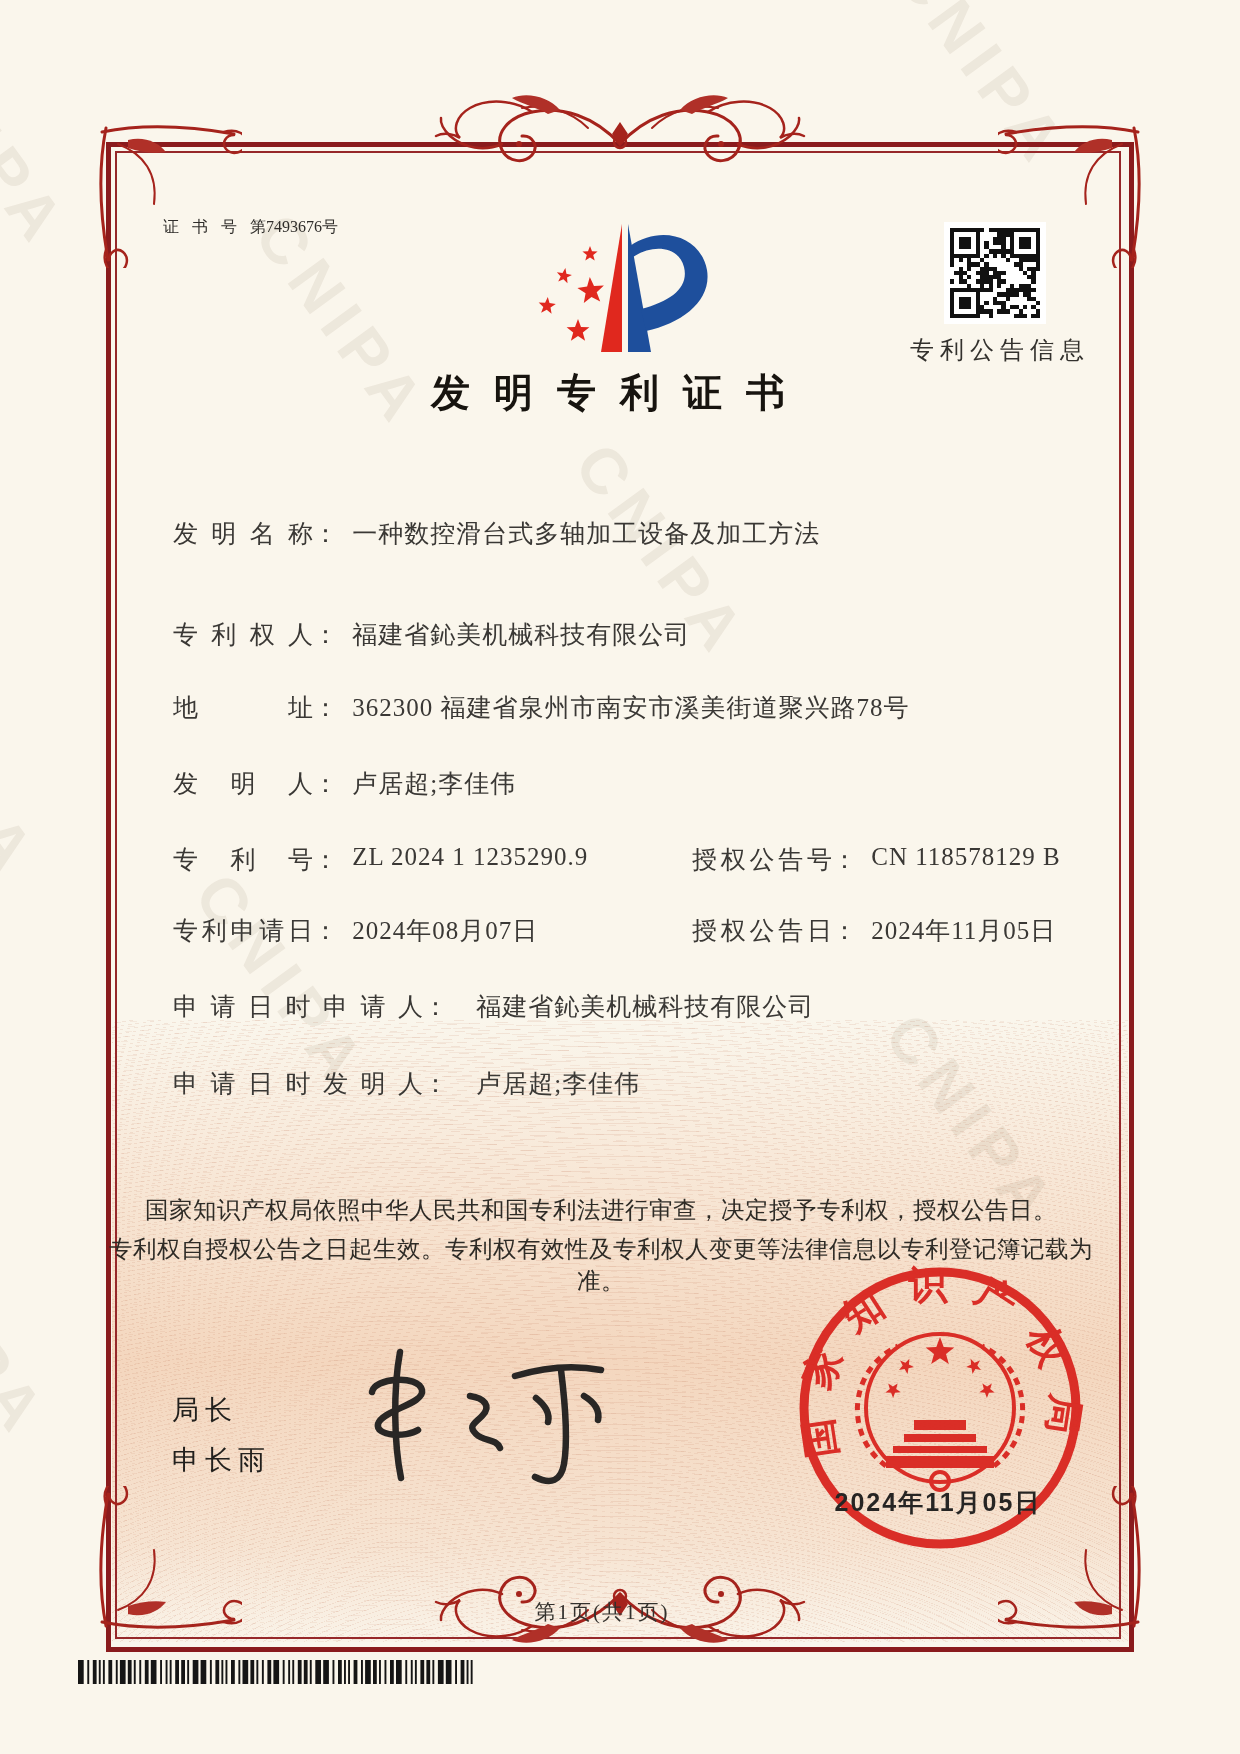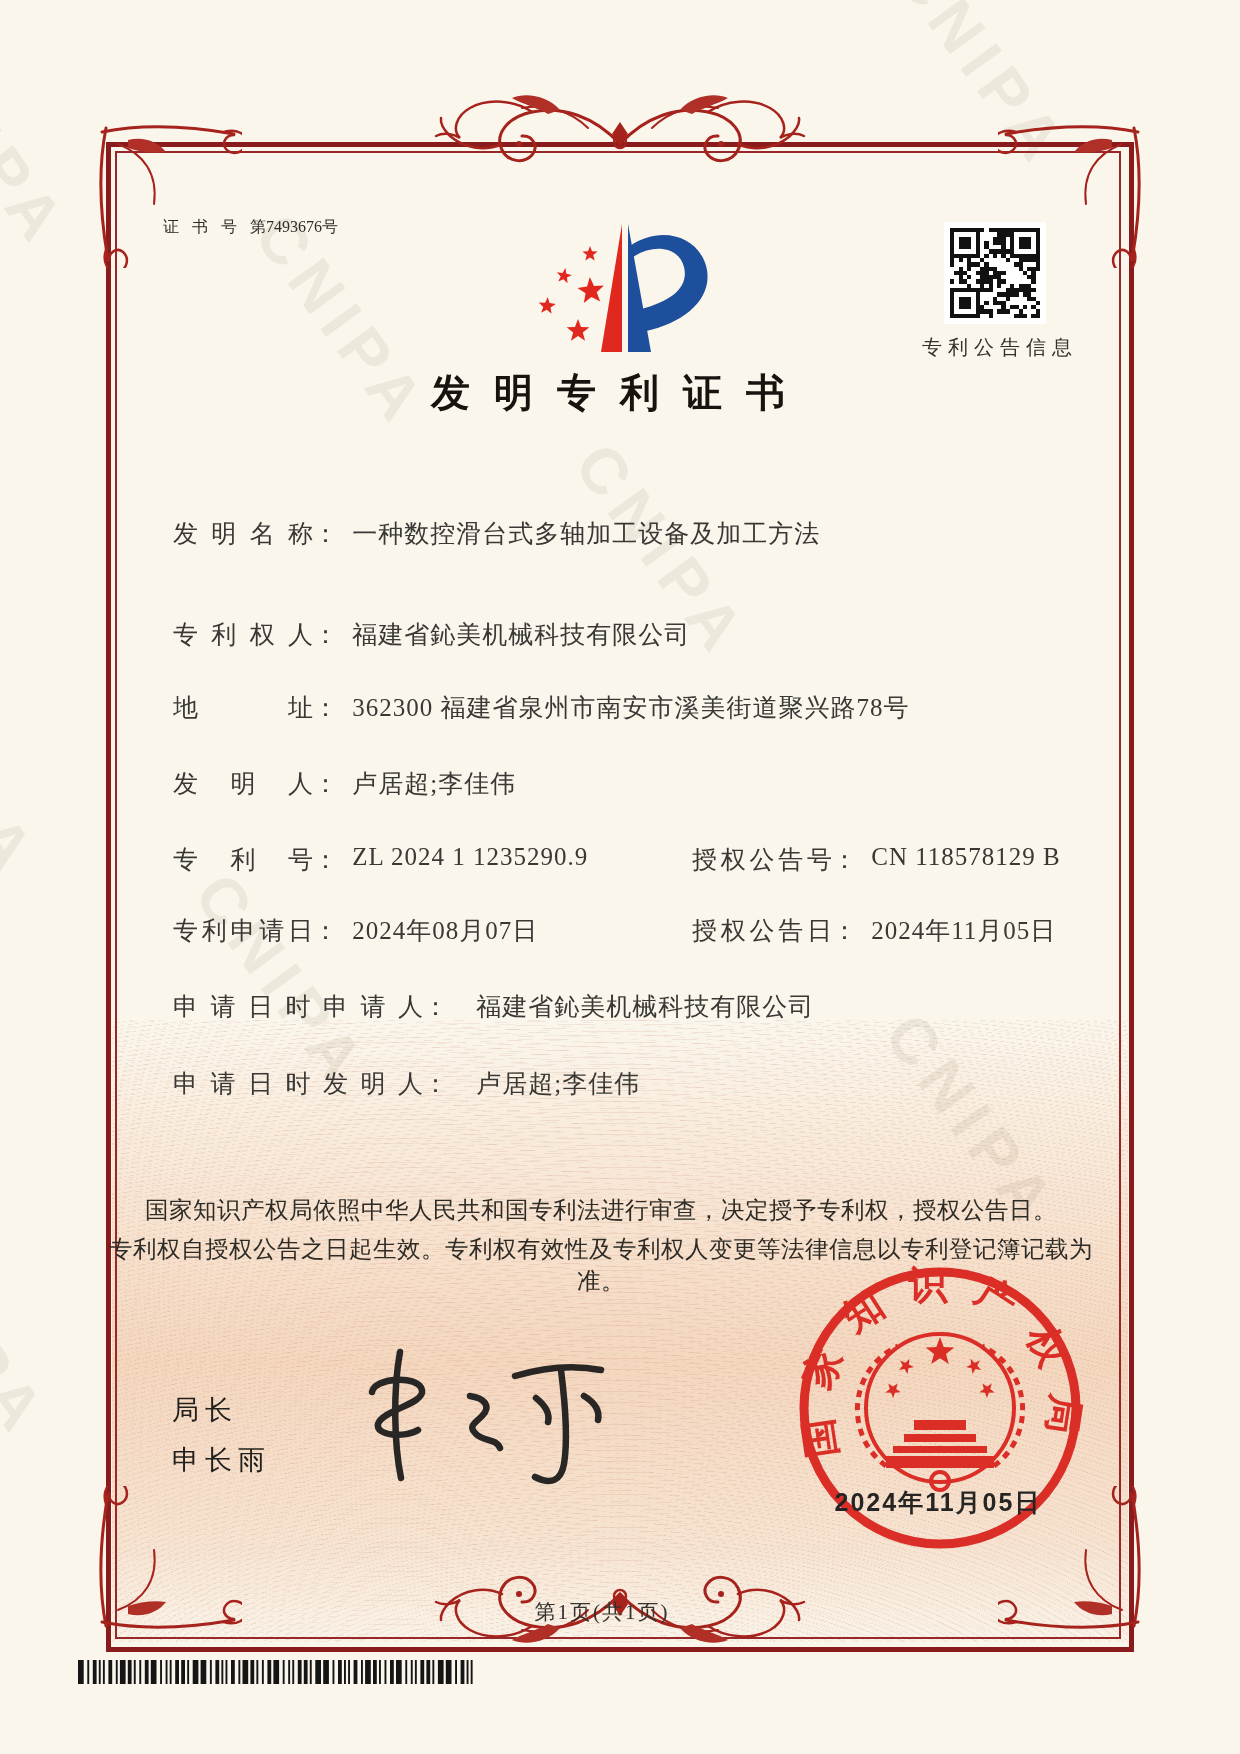--- a/index.html
+++ b/index.html
@@ -20,21 +20,21 @@
   .bframe{position:absolute;z-index:2;left:106px;top:142px;width:1018px;height:1500px;border:5px solid #8a1b1d;}
   .bframe2{position:absolute;z-index:2;left:115px;top:151px;width:1002px;height:1484px;border:2px solid #96282a;}
   .orn{position:absolute;z-index:2;pointer-events:none;}
   
   .certno{position:absolute;z-index:3;left:163px;top:217px;font-size:16px;color:#2f2d2a;}
   .certno .sp{letter-spacing:13px;}
   .logo{position:absolute;z-index:3;left:525px;top:213px;}
   .qrbox{position:absolute;z-index:3;left:944px;top:222px;width:102px;height:102px;background:#fff;
          display:flex;align-items:center;justify-content:center;}
   .qrcaption{position:absolute;z-index:3;left:895px;top:334px;width:210px;text-align:center;
-             font-size:20px;letter-spacing:6px;color:#33312d;}
+             font-size:24px;letter-spacing:6px;color:#33312d;}
   .title{position:absolute;z-index:3;left:120px;top:366px;width:1000px;text-align:center;
          font-size:39px;font-weight:700;letter-spacing:24px;color:#17140f;}
   
   .row{position:absolute;z-index:3;left:173px;height:32px;font-size:25px;white-space:nowrap;color:#3a3835;}
   .flabel{display:inline-block;width:140px;text-align:justify;text-align-last:justify;
           -moz-text-align-last:justify;text-justify:inter-character;vertical-align:top;}
   .flabel.wide{width:250px;}
   .fcolon{display:inline-block;vertical-align:top;}
   .fvalue{display:inline-block;margin-left:8px;vertical-align:top;letter-spacing:1px;}
   .fvalue.gap2{margin-left:22px;}

